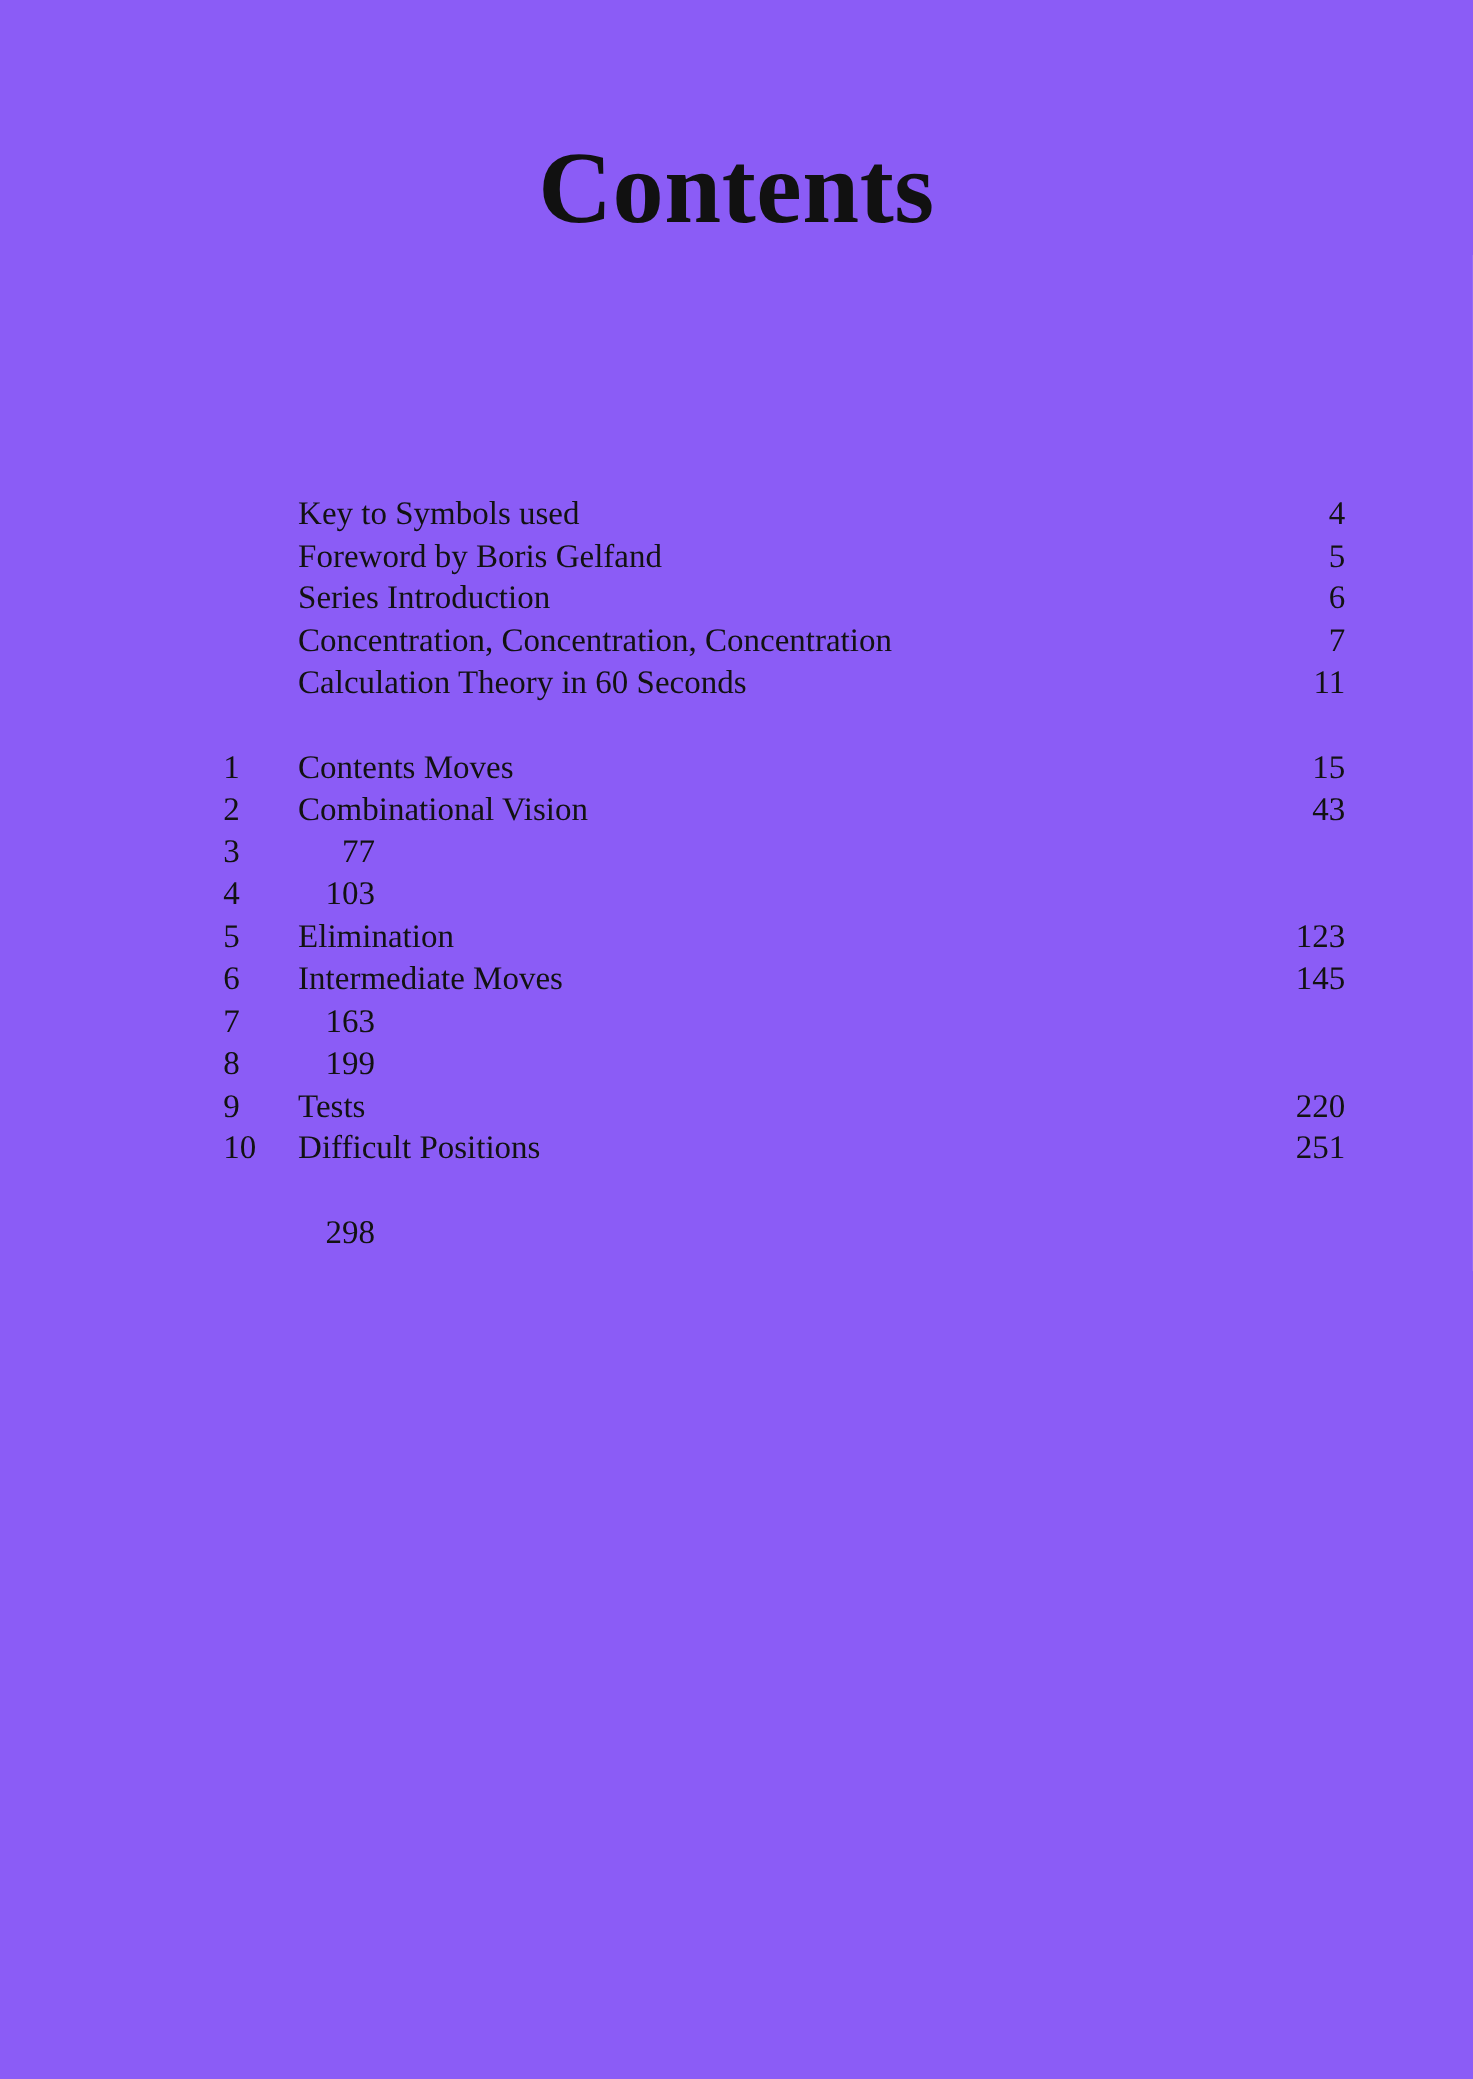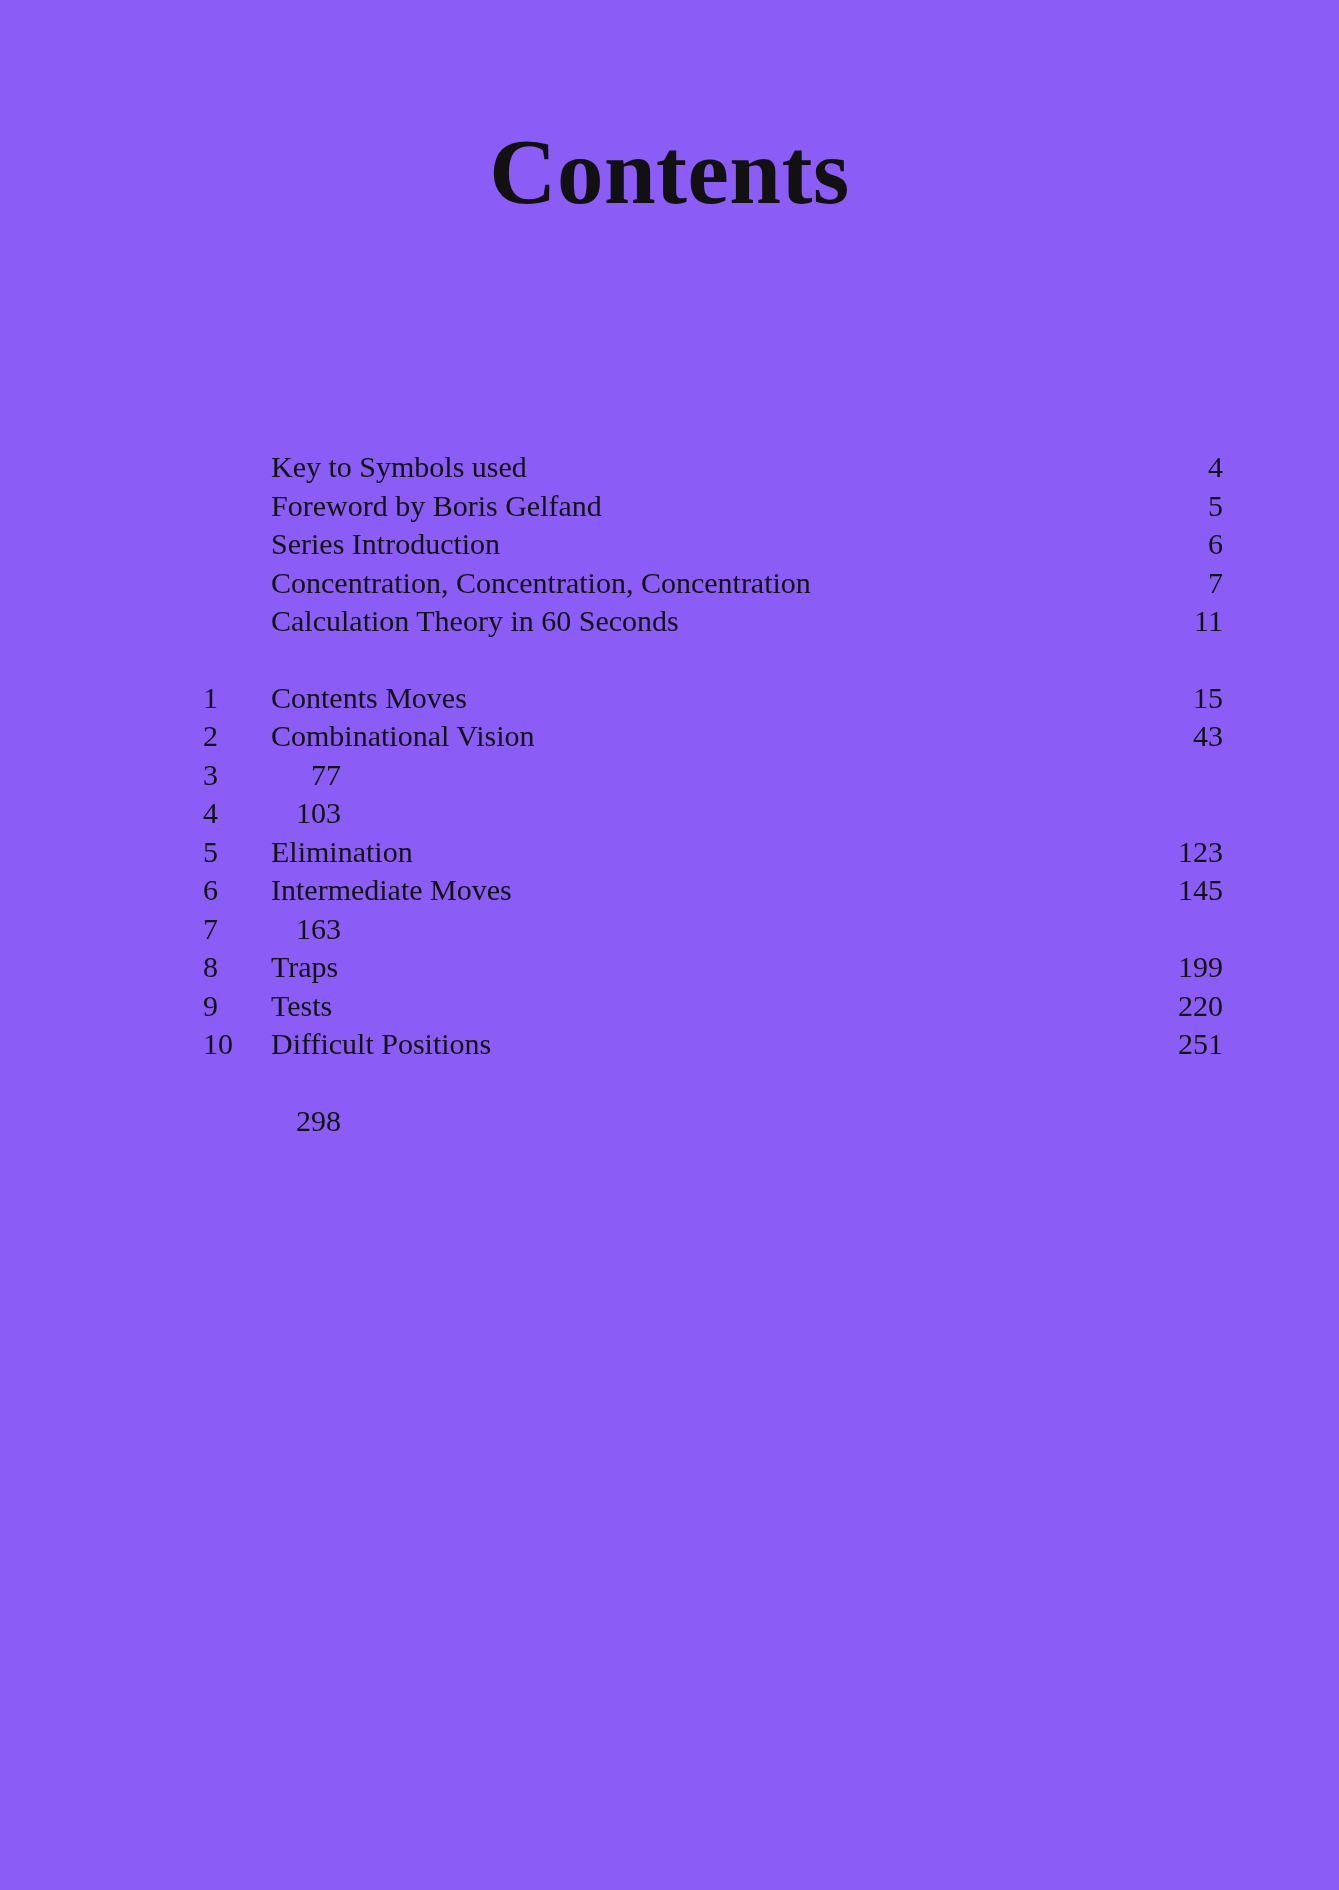--- a/index.html
+++ b/index.html
@@ -132,21 +132,20 @@
         <span class="num">6</span>
         <span class="label">Intermediate Moves</span>
         <span class="page-no">145</span>
       </div>
       <div class="row">
         <span class="num">7</span>
         <span class="page-no">163</span>
       </div>
       <div class="row">
         <span class="num">8</span>
-        <span class="label">Traps</span>
         <span class="page-no">199</span>
       </div>
       <div class="row">
         <span class="num">9</span>
         <span class="label">Tests</span>
         <span class="page-no">220</span>
       </div>
       <div class="row">
         <span class="num">10</span>
         <span class="label">Difficult Positions</span>

